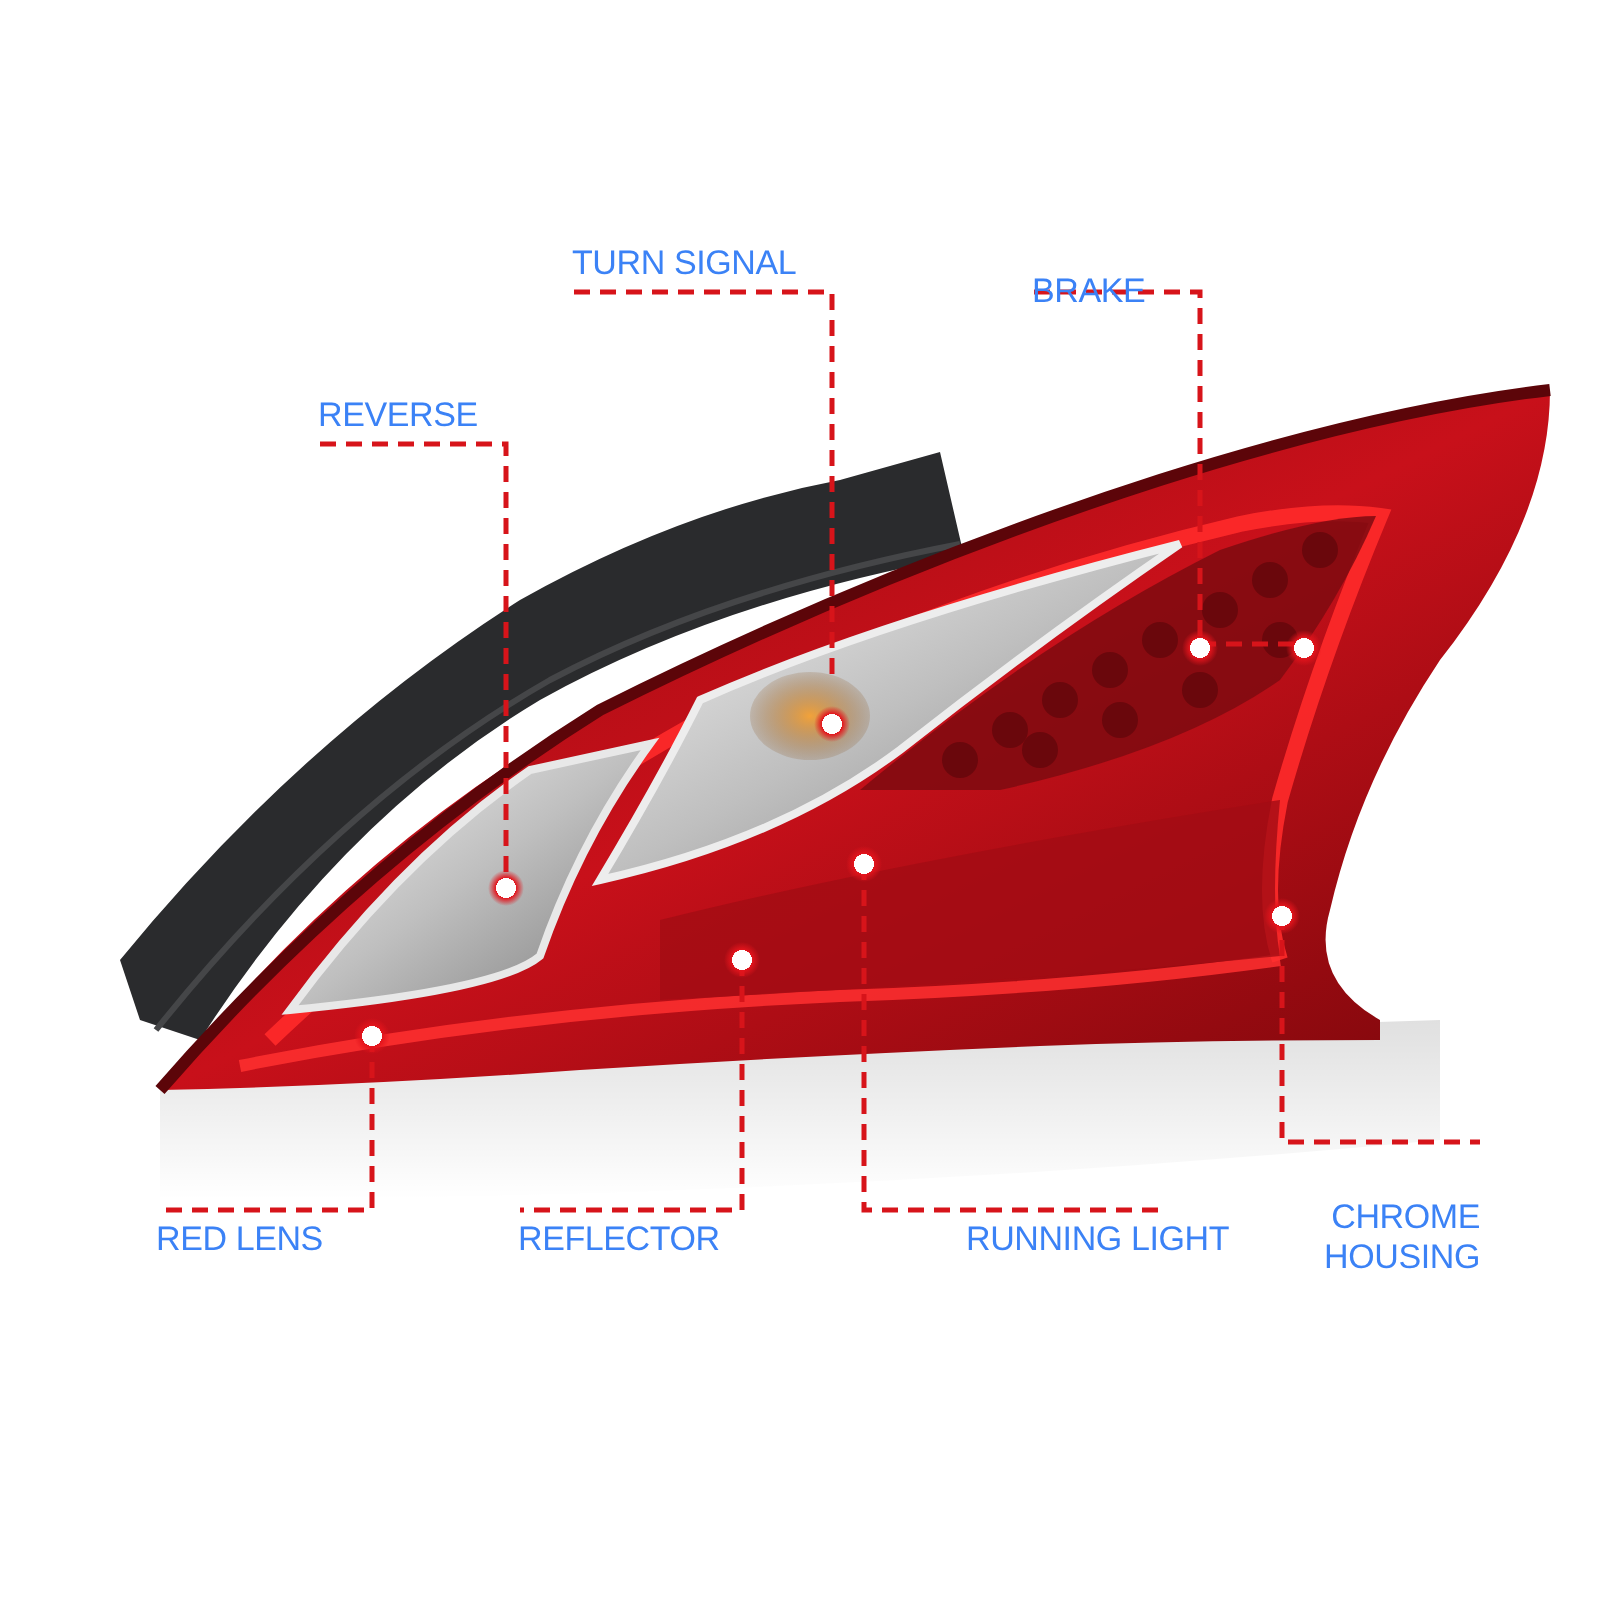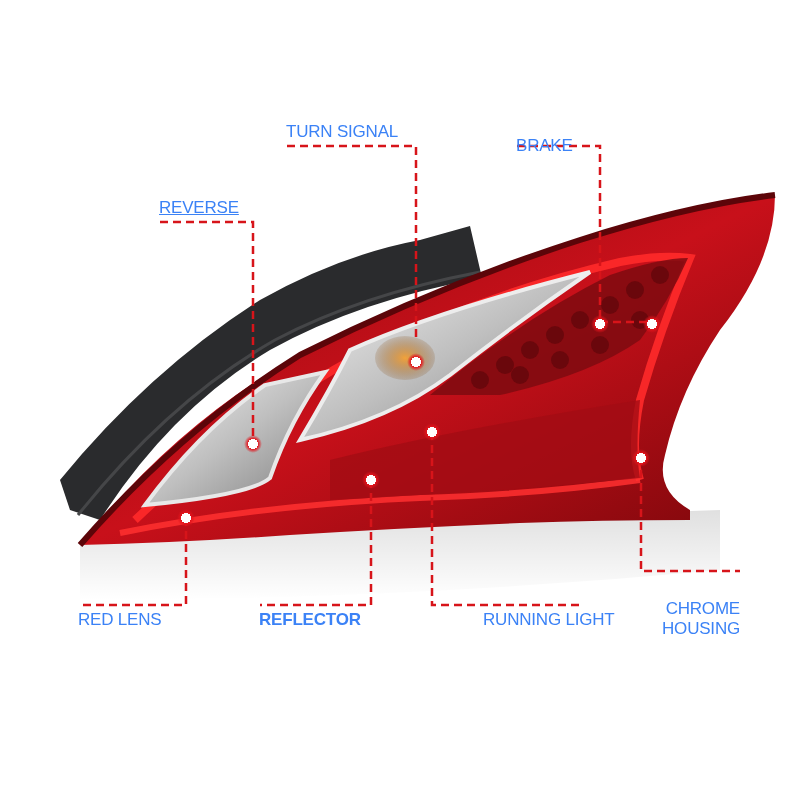--- a/index.html
+++ b/index.html
@@ -103,20 +103,20 @@
     <circle cx="253" cy="444" r="9" fill="url(#dotGlow)"></circle>
     <circle cx="186" cy="518" r="9" fill="url(#dotGlow)"></circle>
     <circle cx="371" cy="480" r="9" fill="url(#dotGlow)"></circle>
     <circle cx="432" cy="432" r="9" fill="url(#dotGlow)"></circle>
     <circle cx="641" cy="458" r="9" fill="url(#dotGlow)"></circle>
   </g>
 </svg>
 
 <div class="label" style="left:286px; top:122px;">TURN SIGNAL</div>
 <div class="label" style="left:516px; top:136px;">BRAKE</div>
-<div class="label" style="left:159px; top:198px;text-decoration:underline;">REVERSE</div>
+<div class="label" style="left:159px; top:198px;">REVERSE</div>
 <div class="label" style="left:78px; top:610px;">RED LENS</div>
-<div class="label" style="left:259px; top:610px;font-weight:bold;">REFLECTOR</div>
+<div class="label" style="left:259px; top:610px;">REFLECTOR</div>
 <div class="label" style="left:436px; top:610px;margin-left:47px;">RUNNING LIGHT</div>
 <div class="label right" style="left:640px; top:579px; width:100px;margin-top:20px;">
   <div>CHROME</div>
   <div>HOUSING</div>
 </div>
 
 </body></html>

